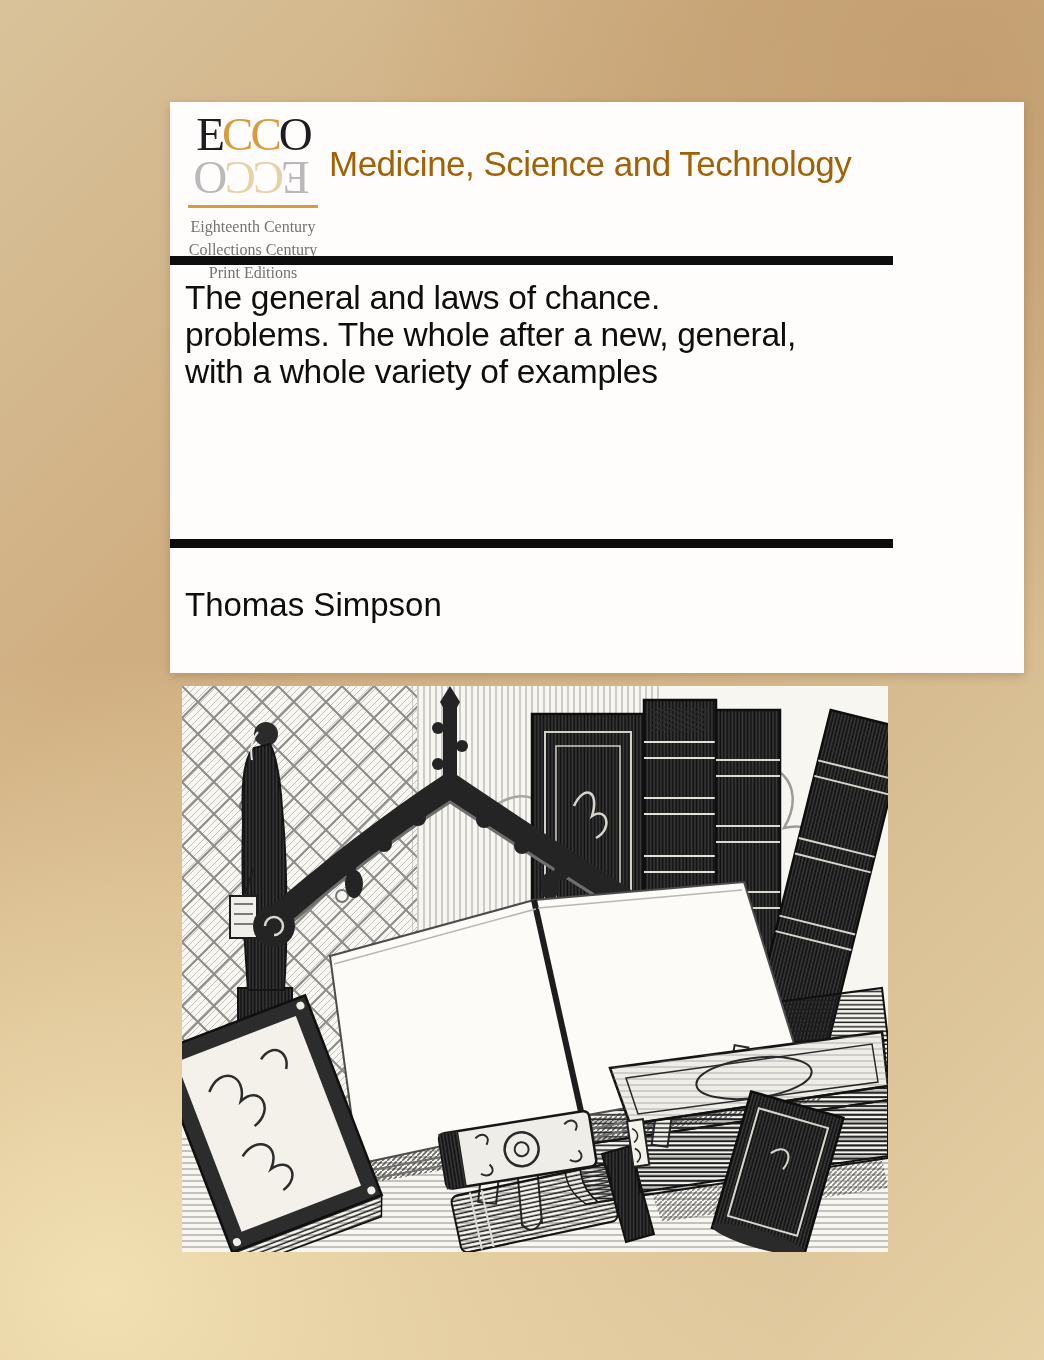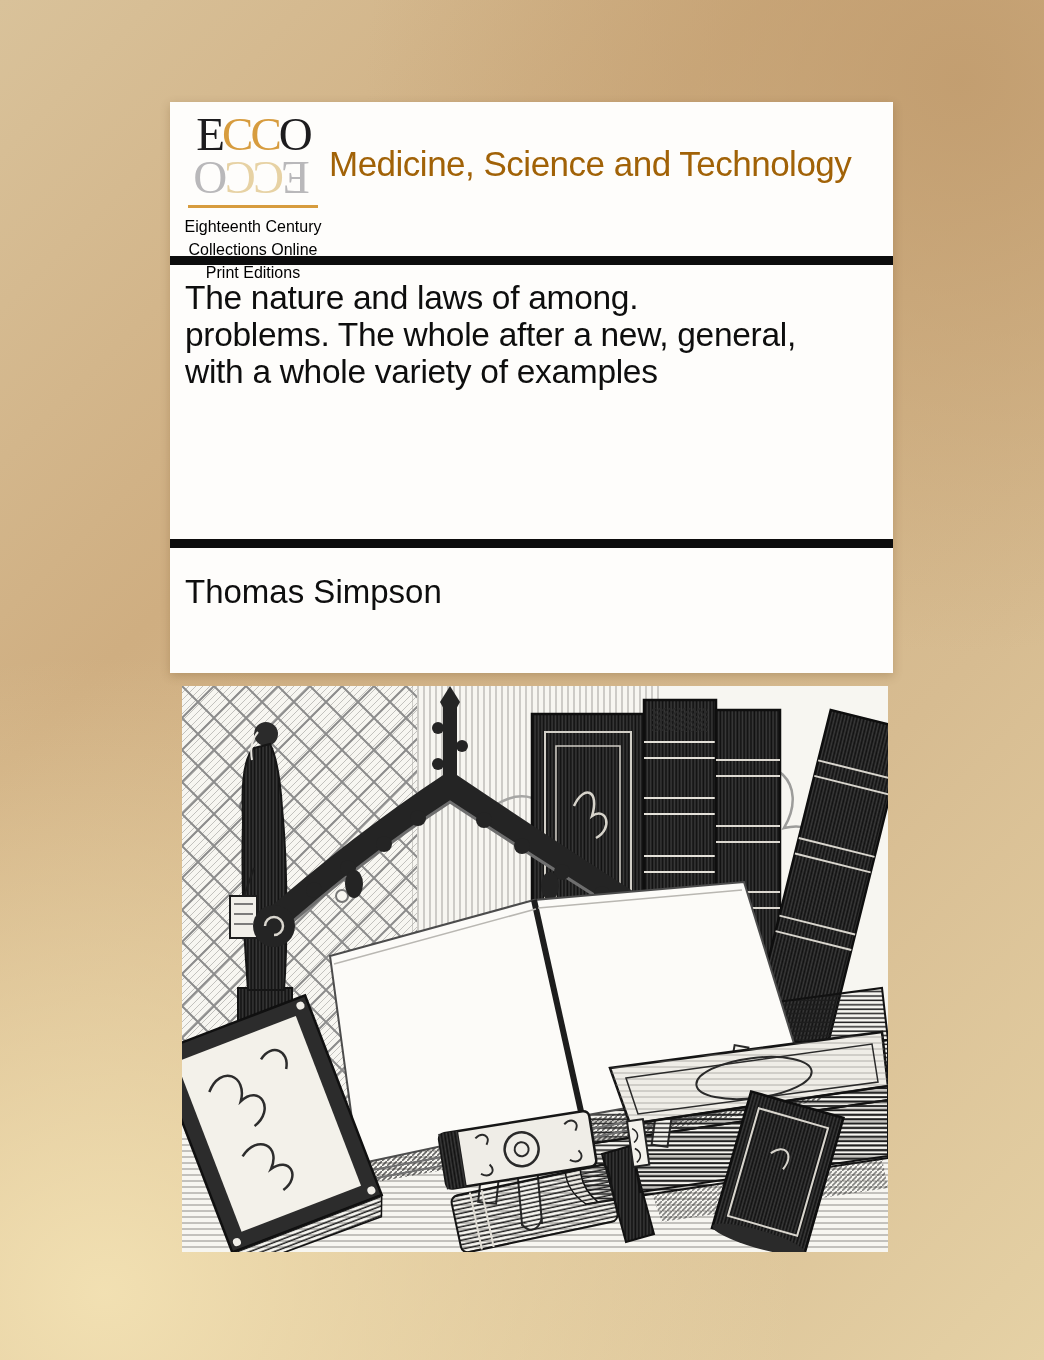--- a/index.html
+++ b/index.html
@@ -9,88 +9,88 @@
     background-color:#d2b389;
     background-image:
       radial-gradient(120% 85% at 10% 95%, rgba(243,226,180,.95) 0%, rgba(243,226,180,0) 55%),
       radial-gradient(95% 70% at 92% 6%, rgba(193,156,110,.9) 0%, rgba(193,156,110,0) 60%),
       linear-gradient(135deg, #d9c29a 0%, #cfae81 32%, #d7bc91 68%, #e5d1a5 100%);
     position:relative;
     overflow:hidden;
   }
 
   .card{
-    position:absolute; left:170px; top:102px; width:723px; height:571px;
+    position:absolute; left:170px; top:102px; width:854px; height:571px;
     background:#fefdfb;
     box-shadow:0 3px 9px rgba(96,64,22,.25);
   }
 
   
   .logo{ position:absolute; left:8px; top:12px; width:150px; text-align:center; }
   .logo-word, .logo-reflect{
     font-family:"Liberation Serif", serif;
     font-size:47px; line-height:.88; letter-spacing:-3px;
     display:block; white-space:nowrap;
   }
   .logo-word .l-blk{ color:#1d1c1e; }
   .logo-word .l-gld{ color:#d79c3e; }
   .logo-reflect{ transform:rotate(180deg); margin-top:2px; }
   .logo-reflect .r-gry{ color:#b9b8ba; }
   .logo-reflect .r-gld{ color:#e7d2a4; }
   .logo-rule{ height:3px; background:#d79c3e; margin:6px 10px 7px; }
   .logo-tagline{
-    font-family:Liberation Sans, sans-serif;
-    font-size:16px; line-height:1.45; color:#000000;
+    font-family:Liberation Serif, serif;
+    font-size:16px; line-height:1.45; color:#737373;
   }
 
   
   .category{
     position:absolute; left:159px; top:42px;
     font-size:35px; color:#a16207; white-space:nowrap; letter-spacing:-.5px;
   }
   .rule-black{ position:absolute; left:0; width:723px; height:9px; background:#0d0d0d; }
   .rule-top{ top:154px; }
   .rule-mid{ top:437px; }
 
   
   .title{
     position:absolute; left:15px; top:177px;
     font-size:33.5px; line-height:37px; color:#0e0e0e; letter-spacing:-.3px;
   }
   .author{
-    position:absolute; left:15px; top:471px;
+    position:absolute; left:15px; top:484px;
     font-size:33px; line-height:37px; color:#0e0e0e;text-align:right;
   }
 
   
   .illus{ position:absolute; left:182px; top:686px; width:706px; height:566px; }
   .illus svg{ display:block; width:100%; height:100%; }
 </style>
 </head>
 <body>
 
 <div class="card">
 
   <div class="logo">
     <span class="logo-word"><span class="l-blk">E</span><span class="l-gld">C</span><span class="l-gld">C</span><span class="l-blk">O</span></span>
     <span class="logo-reflect"><span class="r-gry">E</span><span class="r-gld">C</span><span class="r-gld">C</span><span class="r-gry">O</span></span>
     <div class="logo-rule"></div>
     <div class="logo-tagline">
       <div>Eighteenth Century</div>
-      <div>Collections Online</div>
+      <div>Collections Century</div>
       <div>Print Editions</div>
     </div>
   </div>
 
   <div class="category">Medicine, Science and Technology</div>
 
   <div class="rule-black rule-top"></div>
 
   <div class="title">
-    <div>The nature and laws of among.</div>
+    <div>The general and laws of chance.</div>
     <div>problems. The whole after a new, general,</div>
     <div>with a whole variety of examples</div>
   </div>
 
   <div class="rule-black rule-mid"></div>
 
   <div class="author">Thomas Simpson</div>
 </div>
 
 <div class="illus">

